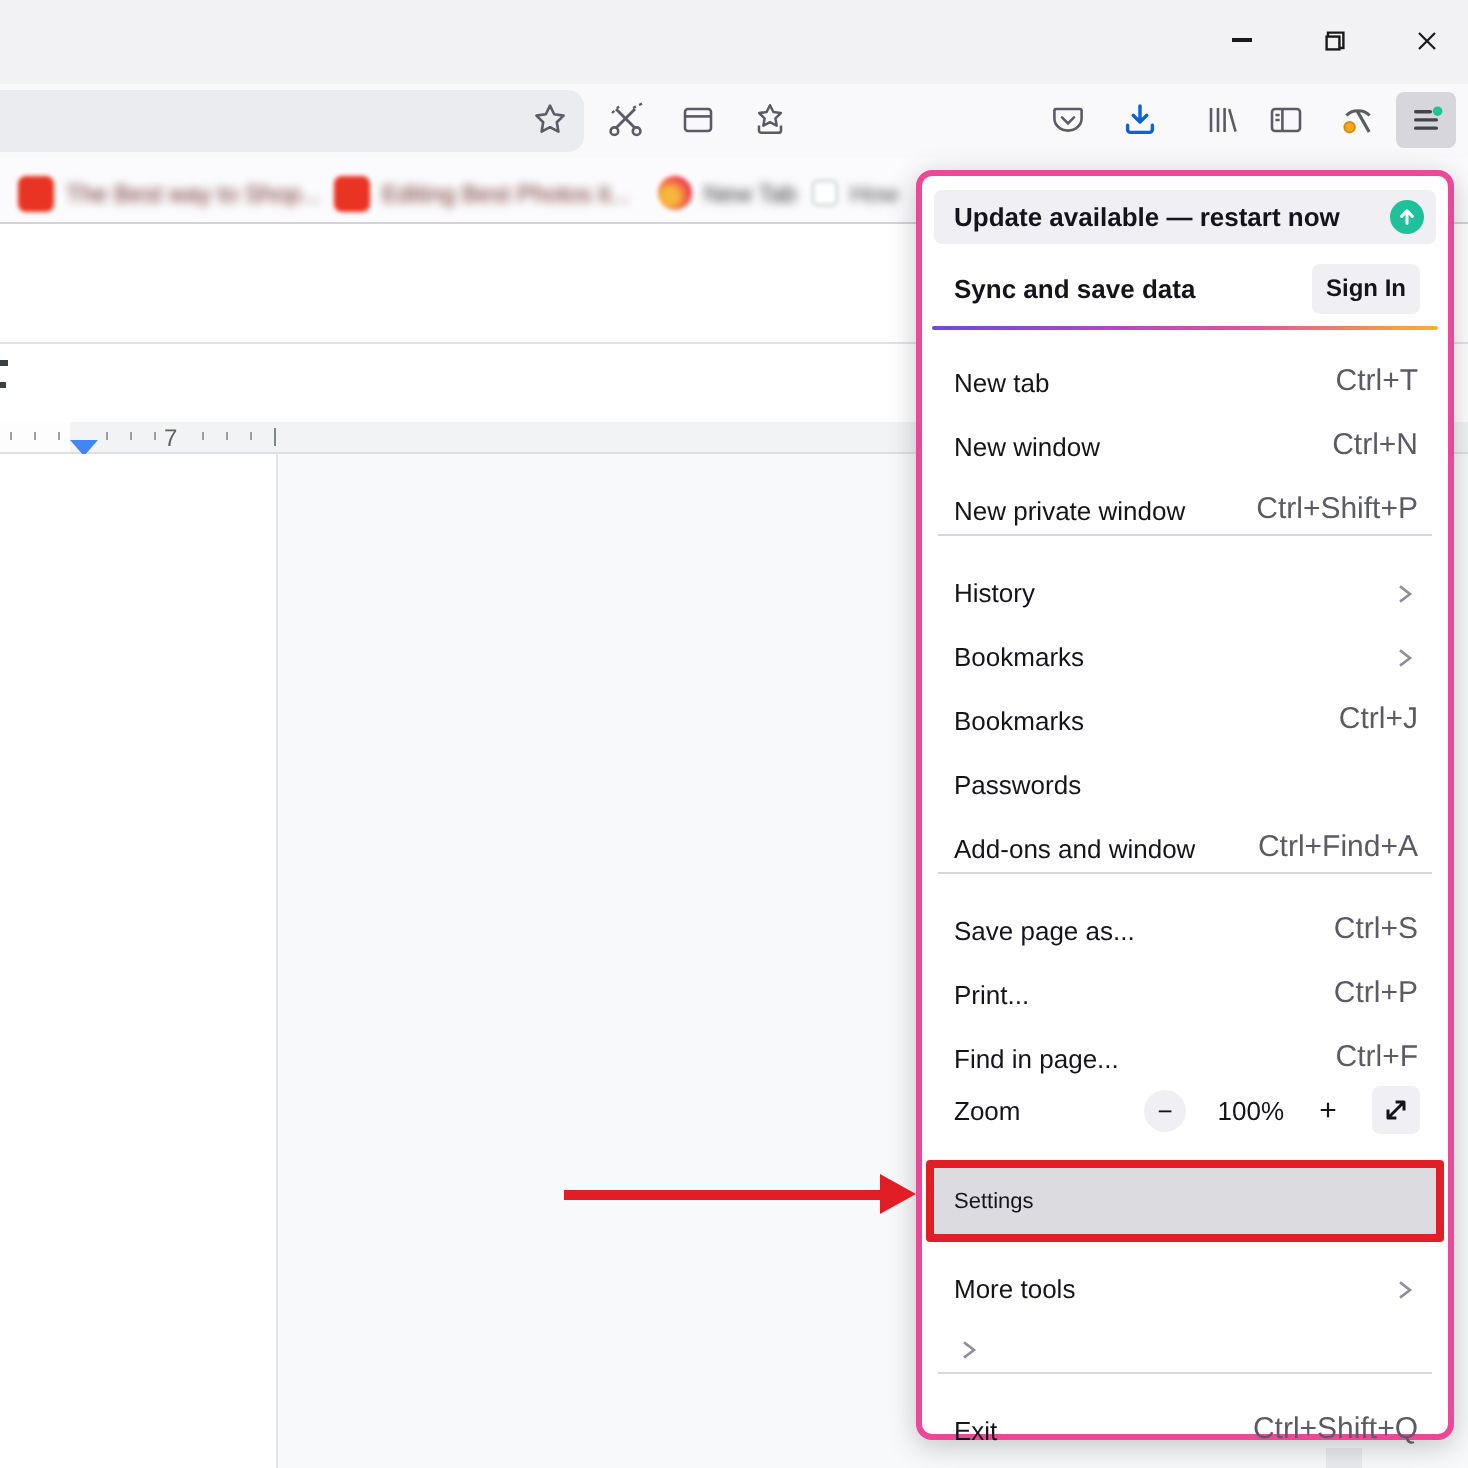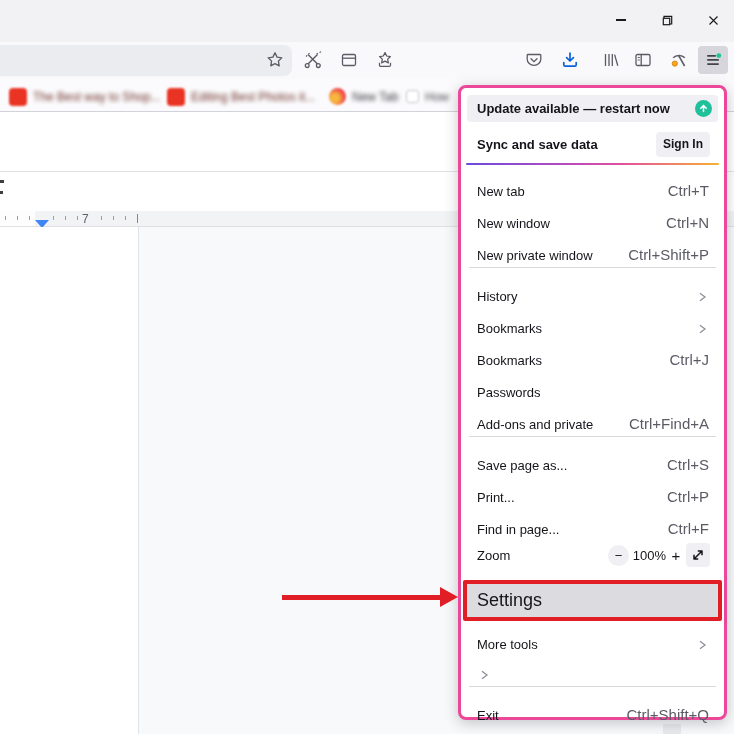--- a/index.html
+++ b/index.html
@@ -43,28 +43,28 @@
   .update-badge{width:17px;height:17px;border-radius:50%;background:#1fc09a;display:flex;align-items:center;justify-content:center;}
   .sync-row{height:26px;margin:9px 6px 0;display:flex;align-items:center;padding:0 8px 0 10px;font-size:13px;font-weight:700;}
   .sync-row .grow{flex:1;}
   .signin-btn{min-width:54px;height:25px;background:#f0f0f4;border-radius:4px;display:flex;align-items:center;justify-content:center;
     font-size:12px;font-weight:700;}
   .grad-hr{height:2px;margin:6px 5px 2px;background:linear-gradient(90deg,#6a4bdb 0%,#b44ac0 38%,#e1519e 62%,#f8b133 100%);border-radius:1px;}
   .menu-row{height:32px;margin:0 6px;border-radius:4px;display:flex;align-items:flex-end;padding:0 9px 0 10px;font-size:13px;}
   .menu-row .grow{flex:1;}
   .shortcut{color:#5b5b66;font-size:15px;}
   .sep{height:1px;margin:4px 8px;background:#d7d7dc;}
-  .zoom-row{height:36px;margin:0 6px;display:flex;align-items:center;padding:0 8px 0 10px;font-size:13px;gap:3px;}
+  .zoom-row{height:36px;margin:0 6px;display:flex;align-items:center;padding:0 8px 0 10px;font-size:13px;gap:15px;}
   .zoom-row .grow{flex:1;}
   .round-btn{width:21px;height:21px;border-radius:50%;background:#f0f0f4;display:flex;align-items:center;justify-content:center;font-size:13px;color:#15141a;}
   .zoom-level{min-width:34px;text-align:right;}
   .plus-btn{width:14px;text-align:center;font-size:15px;color:#15141a;}
   .fs-btn{width:24px;height:24px;border-radius:4px;background:#f0f0f4;display:flex;align-items:center;justify-content:center;}
   .settings-box{margin:7px 2px 0;border:4px solid #e11d25;border-radius:2px;}
-  .settings-row{height:33px;background:#dcdce0;display:flex;align-items:center;padding:0 9px 0 10px;font-size:18px;}
+  .settings-row{height:33px;background:#dcdce0;display:flex;align-items:center;padding:0 9px 0 10px;font-size:11px;}
   .short-row{height:30px;}
 
   
   .arrow-line{position:absolute;left:282px;top:595px;width:160px;height:5px;background:#e11d25;z-index:20;}
   .arrow-head{position:absolute;left:440px;top:587px;width:0;height:0;border-top:10.5px solid transparent;
     border-bottom:10.5px solid transparent;border-left:18px solid #e11d25;z-index:20;}
 
   svg{display:block;}
 </style>
 </head>
@@ -243,21 +243,21 @@
         </svg>
     </div>
     <div class="menu-row">
       <span class="grow">Bookmarks</span>
       <span class="shortcut">Ctrl+J</span>
     </div>
     <div class="menu-row">
       <span class="grow">Passwords</span>
     </div>
     <div class="menu-row">
-      <span class="grow">Add-ons and private</span>
+      <span class="grow">Add-ons and window</span>
       <span class="shortcut">Ctrl+Find+A</span>
     </div>
 
     <div class="sep"></div>
 
     <div class="menu-row">
       <span class="grow">Save page as...</span>
       <span class="shortcut">Ctrl+S</span>
     </div>
     <div class="menu-row">

